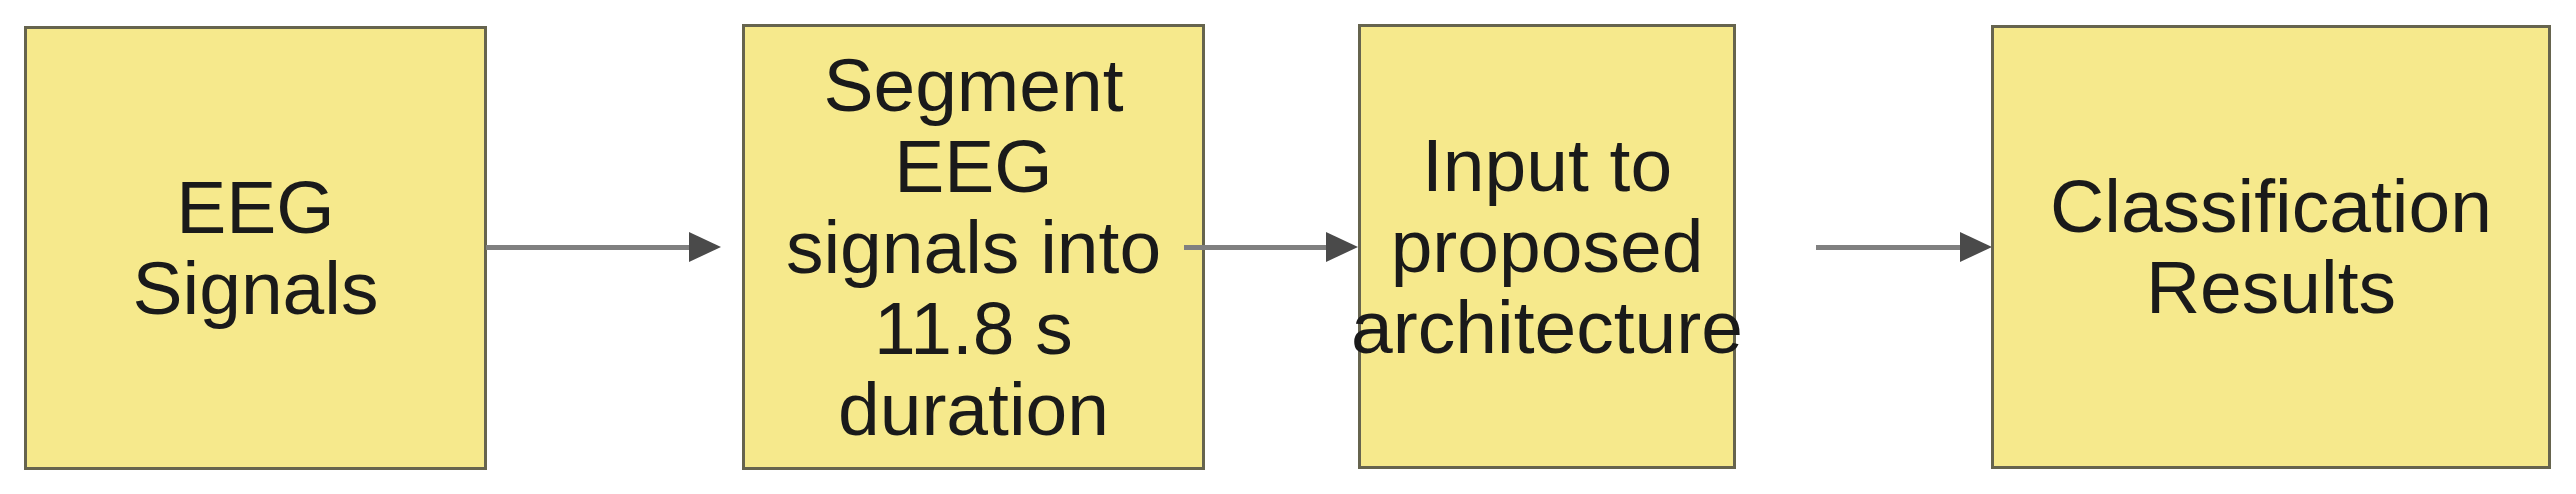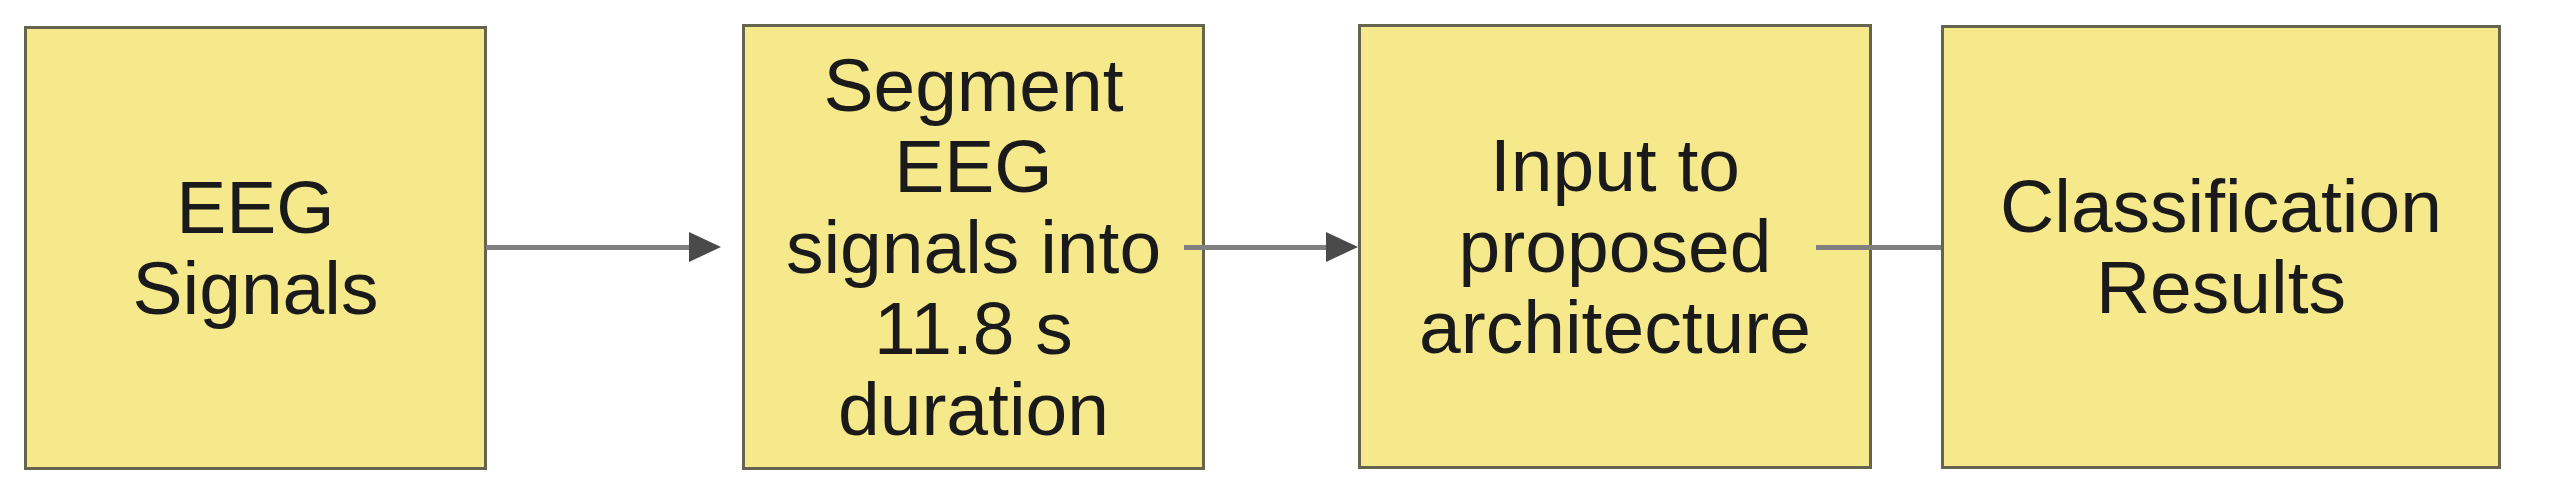--- a/index.html
+++ b/index.html
@@ -34,22 +34,22 @@
   }
   .node-label {
     white-space: pre-line;
     text-align: center;
     color: var(--text);
     font-size: 75px;
     line-height: 81px;
   }
   .node1 { left: 24px;   top: 25.5px; width: 463px; height: 444px; }
   .node2 { left: 742px;  top: 24px; width: 463px; height: 446px; }
-  .node3 { left: 1358px; top: 24px; width: 514px; height: 445px; }
-  .node4 { left: 1941px; top: 24.6px; width: 560px; height: 444px; }
+  .node3 { left: 1358px; top: 24px; width: 378px; height: 445px; }
+  .node4 { left: 1991px; top: 24.6px; width: 560px; height: 444px; }
 
   .arrow {
     position: absolute;
     top: 232px;
     height: 31px;
   }
   .arrow-line {
     position: absolute;
     left: 0;
     right: 25.5px;

